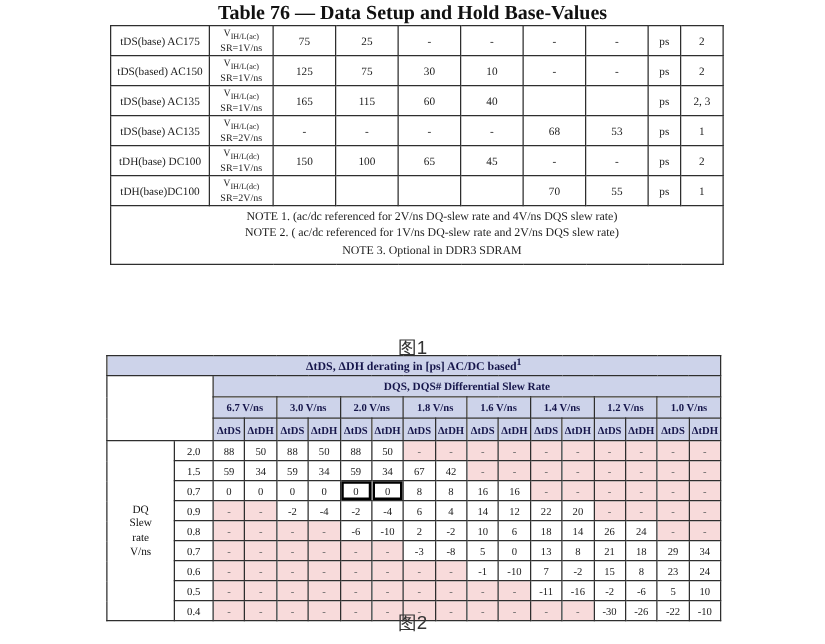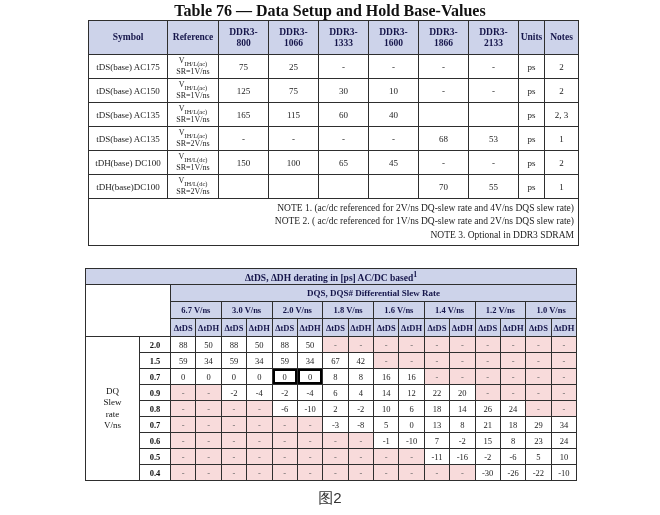--- a/index.html
+++ b/index.html
@@ -11,39 +11,39 @@
   .t1-title{position:absolute;top:2px;left:0;width:100%;text-align:center;
             font-size:16px;font-weight:bold;color:#111;}
   #t1{position:absolute;left:88px;top:20px;width:490px;border-collapse:collapse;
       table-layout:fixed;}
   #t1 th,#t1 td{border:1px solid #2e2e2e;text-align:center;vertical-align:middle;
       padding:0;overflow:hidden;}
   #t1 th{background:#cdd3ea;color:#15154a;font-size:9.5px;font-weight:bold;height:33px;line-height:1.15;}
   #t1 td{font-size:9px;height:23px;}
   #t1 td.ref{font-size:8px;line-height:1.15;}
   #t1 td.ref sub{font-size:6.5px;}
-  #t1 td.notesblock{height:40px;text-align:right;padding:3px 4px 3px 28px;
+  #t1 td.notesblock{height:40px;text-align:center;padding:3px 4px 3px 28px;
       font-size:9.5px;line-height:1.4;}
   .fig-caption{position:absolute;left:0;width:100%;text-align:center;
       font-family:"Liberation Sans", sans-serif;font-size:15px;color:#333;}
   #cap1{top:241px;margin-top:28px;}
   #cap2{top:489px;}
 
   
-  #t2{position:absolute;left:85px;top:268px;width:491px;border-collapse:collapse;
+  #t2{position:absolute;left:85px;top:284px;width:491px;border-collapse:collapse;
       table-layout:fixed;padding-left:38px;}
   #t2 th,#t2 td{border:1px solid #2e2e2e;text-align:center;vertical-align:middle;
       padding:0;overflow:hidden;font-size:8.5px;height:15px;}
   #t2 th{background:#cdd3ea;color:#15154a;font-weight:bold;}
   #t2 th.t2title{height:15px;font-size:9.5px;}
   #t2 th.t2sub{height:16px;font-size:9px;}
   #t2 th.t2slew{height:16px;font-size:8.5px;}
   #t2 th.t2dcol{height:17px;font-size:8.5px;margin-top:20px;}
   #t2 td.corner{background:#fff;}
-  #t2 th.rowlab{background:#fff;color:#111;font-weight:bold;font-size:8.5px;}
+  #t2 th.rowlab{background:#fff;color:#111;font-weight:normal;font-size:8.5px;}
   #t2 td.axis{background:#fff;font-weight:normal;color:#111;font-size:9px;line-height:1.25;}
   #t2 td.val{background:#fff;color:#1c1c1c;}
   #t2 td.ns{background:#f8dbdb;color:#666;}
   #t2 td.hl{box-shadow:inset 0 0 0 2px #000;}
   .t2-note{position:absolute;left:117px;top:481px;font-size:9.5px;color:#1c1c1c;}
 
   .watermark{position:absolute;right:8px;top:483px;font-family:"Liberation Sans", sans-serif;
       font-size:23px;color:rgba(150,210,150,0.85);letter-spacing:1px;}
 </style>
 </head>
@@ -60,55 +60,37 @@
       <col style="width:50px">
         <col style="width:50px">
         <col style="width:50px">
       <col style="width:50px">
         <col style="width:50px">
         <col style="width:50px">
       <col style="width:26px">
         <col style="width:34px">
     </colgroup>
     <tbody>
-      <tr>
-          <th class="pre">Symbol</th>
-          <th class="pre">Reference</th>
-          <th class="pre">DDR3-
-800</th>
-          <th class="pre">DDR3-
-1066</th>
-          <th class="pre">DDR3-
-1333</th>
-          <th class="pre">DDR3-
-1600</th>
-          <th class="pre">DDR3-
-1866</th>
-          <th class="pre">DDR3-
-2133</th>
-          <th class="pre">Units</th>
-          <th class="pre">Notes</th>
-        </tr>
     <tr>
           <td class="sym">tDS(base) AC175</td>
           <td class="ref">
             <div>V<sub>IH/L(ac)</sub></div>
             <div>SR=1V/ns</div>
           </td>
           <td class="val">75</td>
           <td class="val">25</td>
           <td class="val">-</td>
           <td class="val">-</td>
           <td class="val">-</td>
           <td class="val">-</td>
           <td class="val">ps</td>
           <td class="val">2</td>
         </tr>
         <tr>
-          <td class="sym">tDS(base) AC150</td>
+          <td class="sym">tDS(based) AC150</td>
           <td class="ref">
             <div>V<sub>IH/L(ac)</sub></div>
             <div>SR=1V/ns</div>
           </td>
           <td class="val">125</td>
           <td class="val">75</td>
           <td class="val">30</td>
           <td class="val">10</td>
           <td class="val">-</td>
           <td class="val">-</td>

